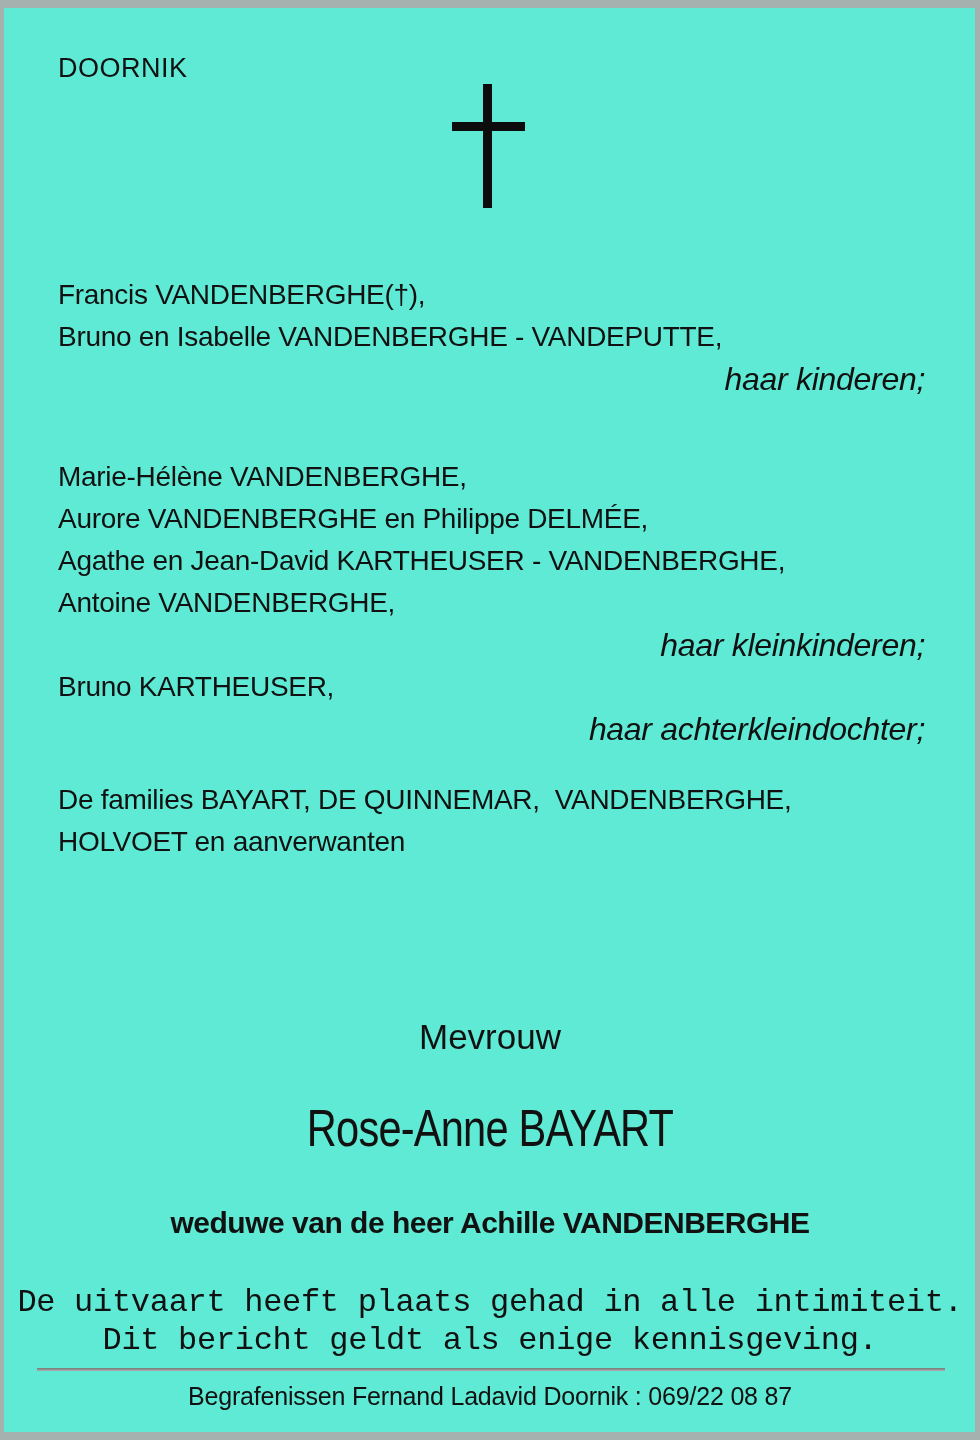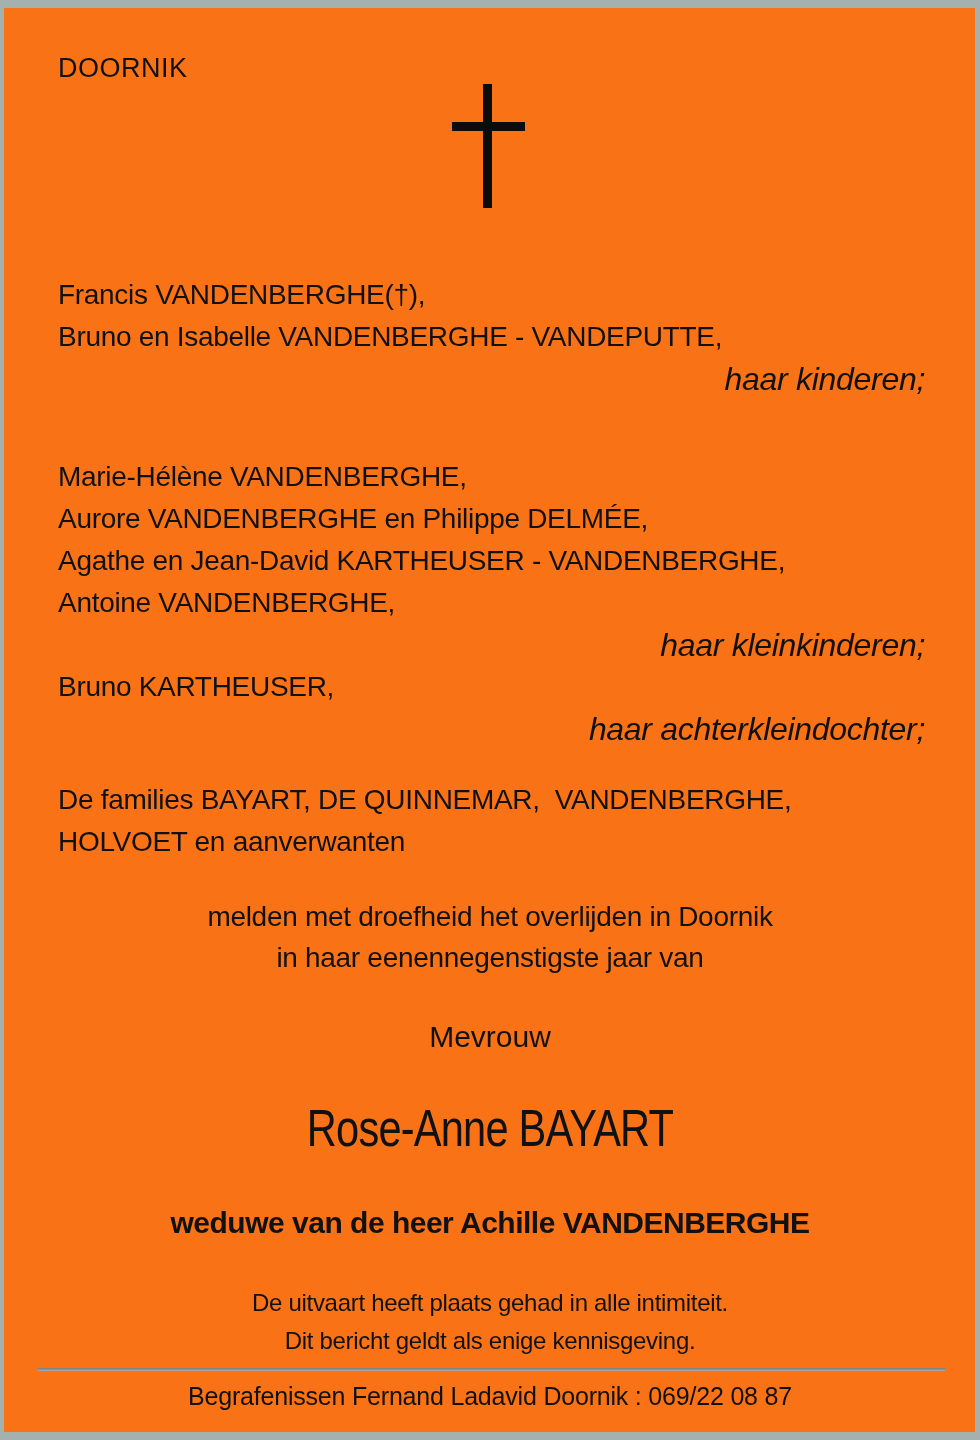--- a/index.html
+++ b/index.html
@@ -5,21 +5,21 @@
 <style>
   html, body {
     margin: 0;
     padding: 0;
     background: #ffffff;
   }
   .page {
     position: relative;
     width: 980px;
     height: 1440px;
-    background: #f97316;
+    background: #5eead4;
     font-family: "Liberation Sans", sans-serif;
     color: #111111;
     overflow: hidden;
   }
   .frame {
     position: absolute;
     inset: 0;
     border-top: 8px solid #a4b1ae;
     border-bottom: 8px solid #a4b1ae;
     border-left: 4px solid #a4b1ae;
@@ -63,44 +63,45 @@
     left: 0;
     width: 980px;
     text-align: center;
   }
   .announce-line {
     font-size: 28px;
     line-height: 41px;
     letter-spacing: -0.3px;
   }
   .honorific {
-    font-size: 30px;
+    font-size: 35px;
     line-height: 42px;
   }
   .deceased {
     font-size: 52px;
     line-height: 80px;
     font-weight: normal;
     letter-spacing: -1px;
   }
   .deceased .squeeze {
     display: inline-block;
     transform: scaleX(0.8);
     transform-origin: center;
   }
   .widow {
     font-size: 30px;
     line-height: 40px;
     font-weight: bold;
     letter-spacing: -0.5px;
   }
   .closing-line {
-    font-size: 24px;
+    font-size: 32px;
     line-height: 38px;
     letter-spacing: -0.3px;
+    font-family: Liberation Mono, monospace;
   }
   .divider {
     position: absolute;
     left: 37px;
     top: 1368px;
     width: 908px;
     height: 3px;
     background: linear-gradient(#767b79, #a9aeac);
   }
   .footer {
@@ -139,24 +140,20 @@
   <div class="textcol" style="top:666px">
     <div class="bodyline">Bruno KARTHEUSER,</div>
     <div class="relation">haar achterkleindochter;</div>
   </div>
 
   <div class="textcol" style="top:779px">
     <div class="bodyline">De families BAYART, DE QUINNEMAR,&nbsp; VANDENBERGHE,</div>
     <div class="bodyline">HOLVOET en aanverwanten</div>
   </div>
 
-  <div class="centered" style="top:896px">
-    <div class="announce-line">melden met droefheid het overlijden in Doornik</div>
-    <div class="announce-line">in haar eenennegenstigste jaar van</div>
-  </div>
 
   <div class="centered honorific" style="top:1016px">Mevrouw</div>
 
   <div class="centered deceased" style="top:1088px">
     <span class="squeeze">Rose-Anne BAYART</span>
   </div>
 
   <div class="centered widow" style="top:1203px">weduwe van de heer Achille VANDENBERGHE</div>
 
   <div class="centered" style="top:1284px">

